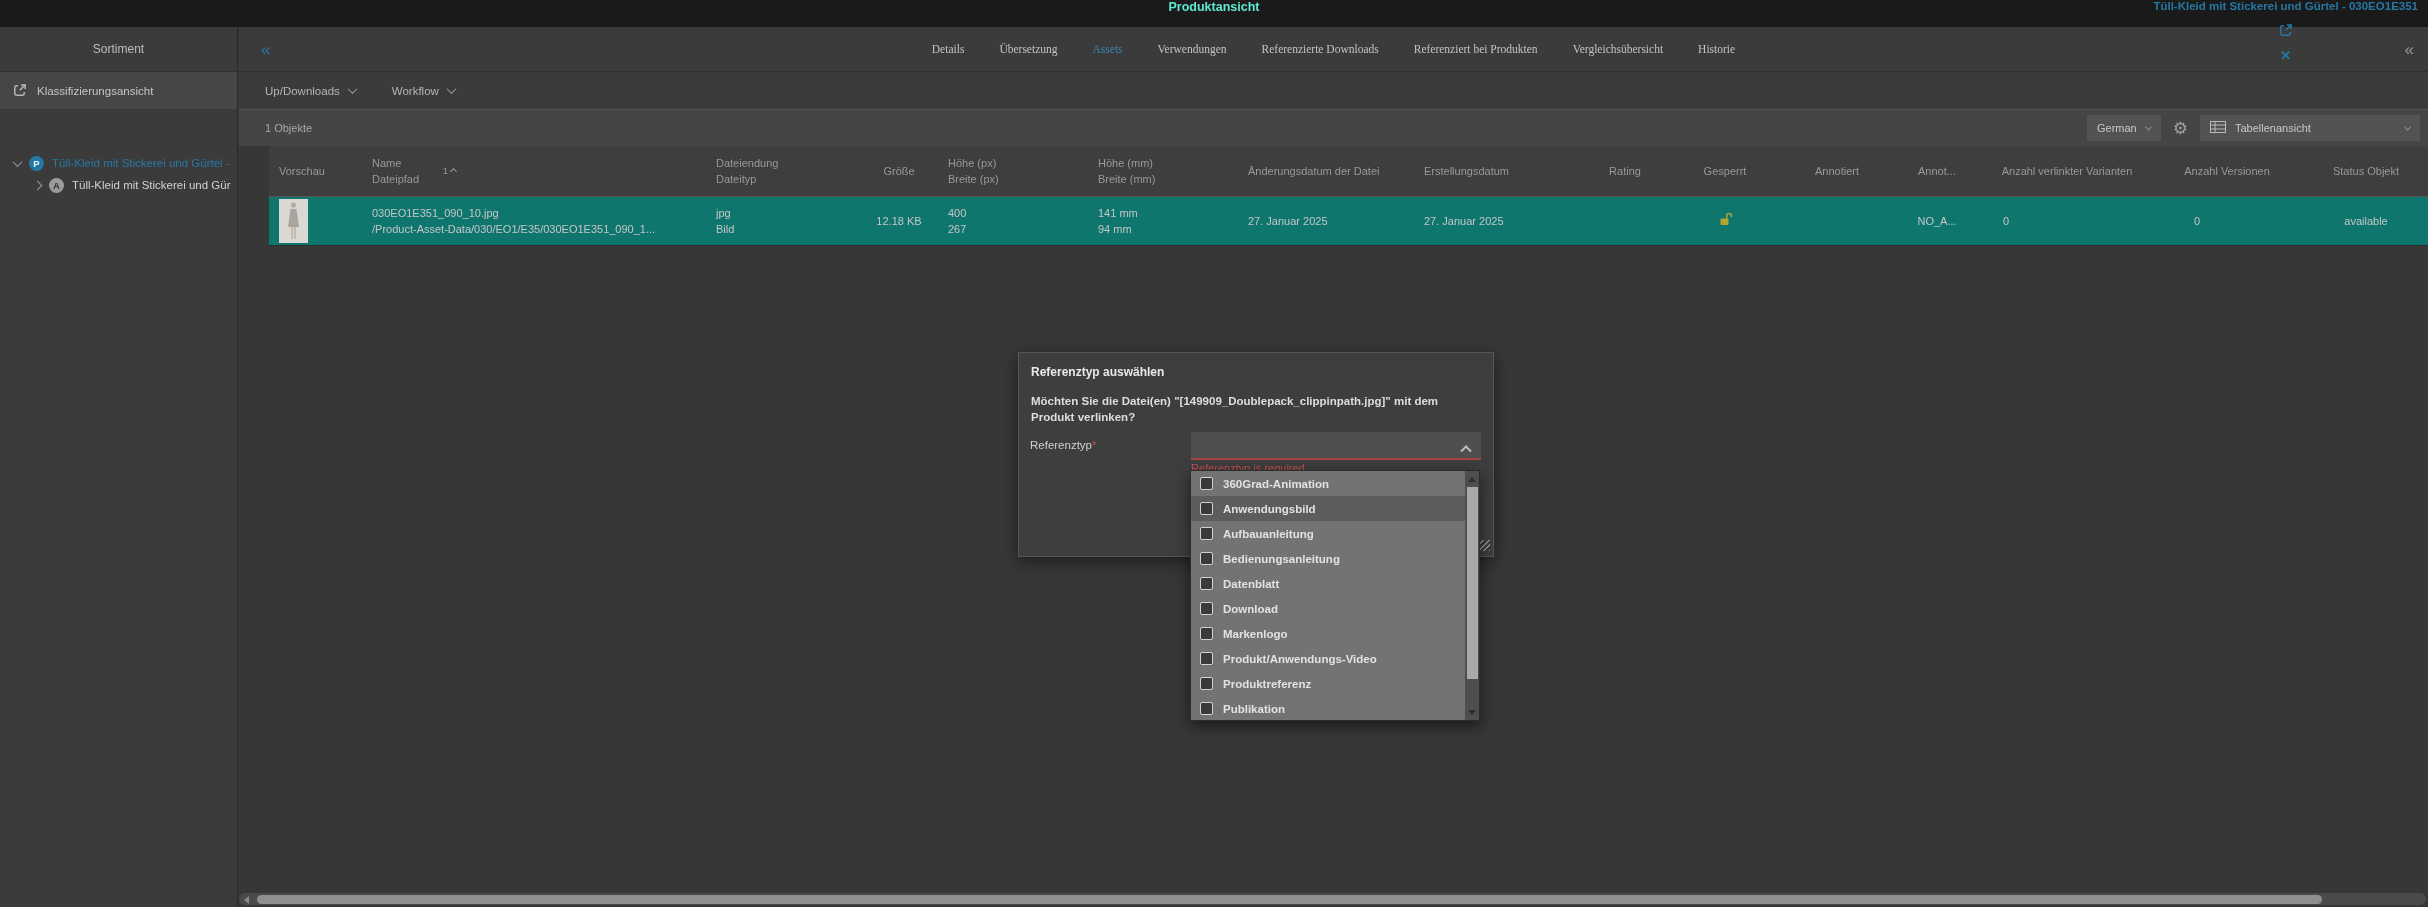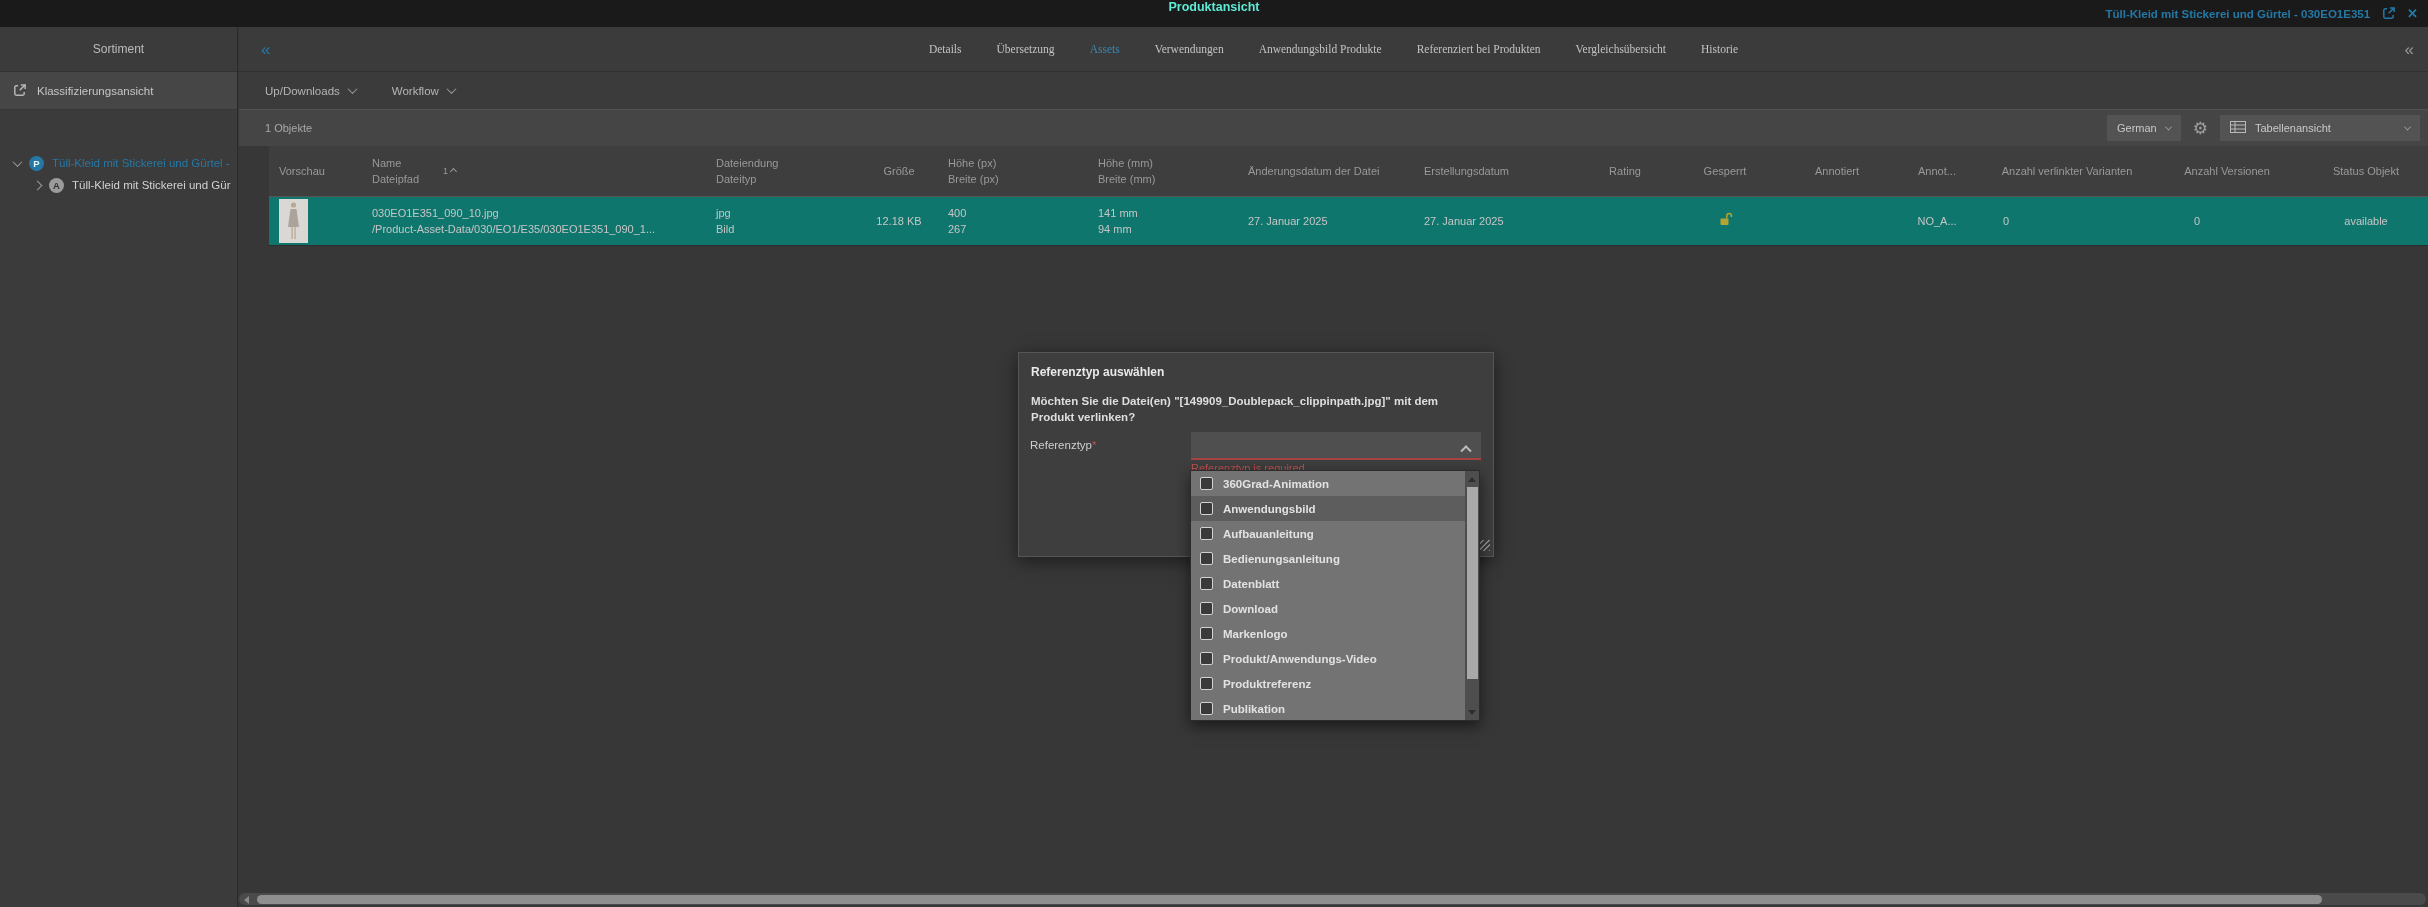--- a/index.html
+++ b/index.html
@@ -7,21 +7,21 @@
   body {
     position:relative; overflow:hidden;
     background:#373737; color:#bdbdbd;
     font-family:"Liberation Sans", sans-serif; font-size:11px;
   }
   
   .topbar { position:absolute; top:0; left:0; right:0; height:27px; background:#1a1a1a; z-index:5; }
   .topbar-title { position:absolute; left:50%; top:0; transform:translateX(-50%);
     font-size:12.5px; font-weight:bold; color:#5eead4; }
   .topbar-right { position:absolute; right:10px; top:0; height:27px; display:flex; align-items:center; gap:11px;
-    color:#2578a5; font-size:11.5px; font-weight:bold; }
+    color:#2578a5; font-size:11.5px; font-weight:bold;flex-direction:column; }
   .icon-share { width:15px; height:15px; display:inline-block; }
   .icon-close { font-size:13px; font-weight:bold; line-height:1; cursor:default; }
   
   .sidebar { position:absolute; top:27px; left:0; width:238px; bottom:0; background:#3b3b3b; border-right:1px solid #2a2a2a; }
   .sidebar-header { height:45px; display:flex; align-items:center; justify-content:center;
     font-size:12px; color:#bcbcbc; border-bottom:1px solid #323232; }
   .sidebar-item { height:38px; display:flex; align-items:center; gap:10px; padding-left:12px;
     background:#464646; color:#c6c6c6; font-size:11.5px; border-bottom:1px solid #383838; }
   .sidebar-item .icon-share { color:#b5b5b5; }
   .tree { margin-top:42px; }
@@ -52,21 +52,21 @@
   .collapse.left  { left:22px; color:#2578a5; }
   .collapse.right { right:14px; color:#9a9a9a; }
   .toolbar { height:37px; background:#3b3b3b; display:flex; align-items:center; gap:36px;
     padding-left:26px; font-size:11.5px; color:#b5b5b5; }
   .menu-btn { display:flex; align-items:center; gap:9px; }
   .objectsbar { height:37px; background:#454545; border-top:1px solid #515151;
     display:flex; align-items:center; padding:0 8px 0 26px; color:#a8a8a8; }
   .objects-right { margin-left:auto; display:flex; align-items:center; gap:12px; }
   .select-box { background:#535353; height:26px; display:flex; align-items:center; gap:9px;
     padding:0 10px; color:#c9c9c9; font-size:11px; }
-  .view-select { width:200px; }
+  .view-select { width:220px; }
   .view-select .chev { margin-left:auto; }
   .gear { font-size:17px; color:#a0a0a0; line-height:1; }
   .tbl-icon { flex:none; }
   
   .tbl { margin-left:30px; width:2160px; }
   .thead, .trow { display:grid;
     grid-template-columns:100px 344px 140px 92px 150px 150px 176px 160px 88px 112px 112px 88px 172px 148px 130px; }
   .thead { height:50px; background:#3e3e3e; }
   .trow  { height:50px; background:#0f766e; border-top:1px solid #545454; border-bottom:1px solid #2c2c2c; }
   .hcell, .cell { display:flex; flex-direction:column; justify-content:center; gap:1px;
@@ -160,21 +160,21 @@
 </div>
 
 <div class="main">
 
   <div class="tabbar">
     <span class="collapse left">«</span>
     <span class="tab">Details</span>
     <span class="tab">Übersetzung</span>
     <span class="tab active">Assets</span>
     <span class="tab">Verwendungen</span>
-    <span class="tab">Anwendungsbild Produkte</span>
+    <span class="tab">Referenzierte Downloads</span>
     <span class="tab">Referenziert bei Produkten</span>
     <span class="tab">Vergleichsübersicht</span>
     <span class="tab">Historie</span>
     <span class="collapse right">«</span>
   </div>
 
   <div class="toolbar">
     <span class="menu-btn">
       <span>Up/Downloads</span>
       <span class="chev down"></span>

